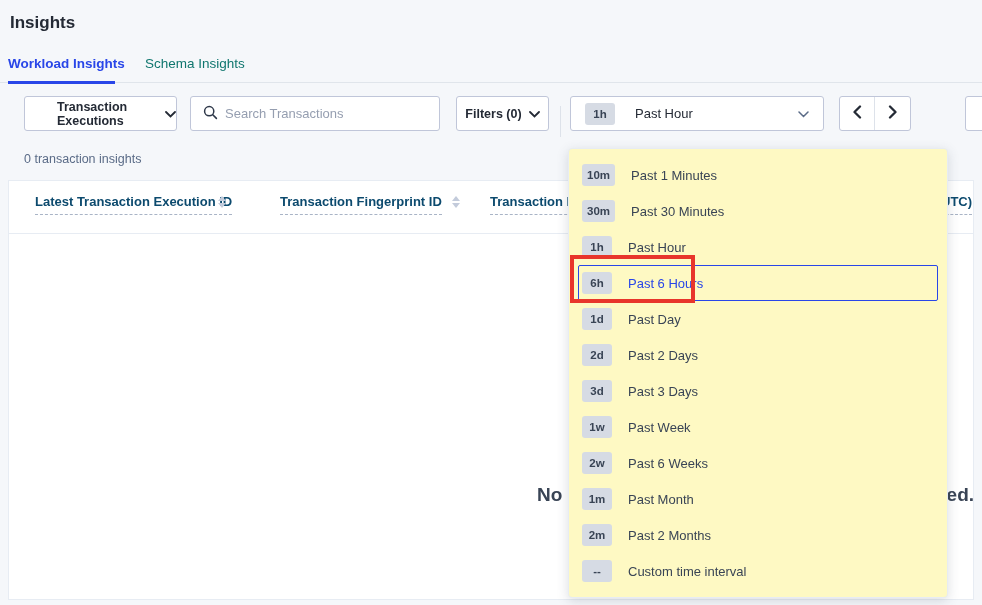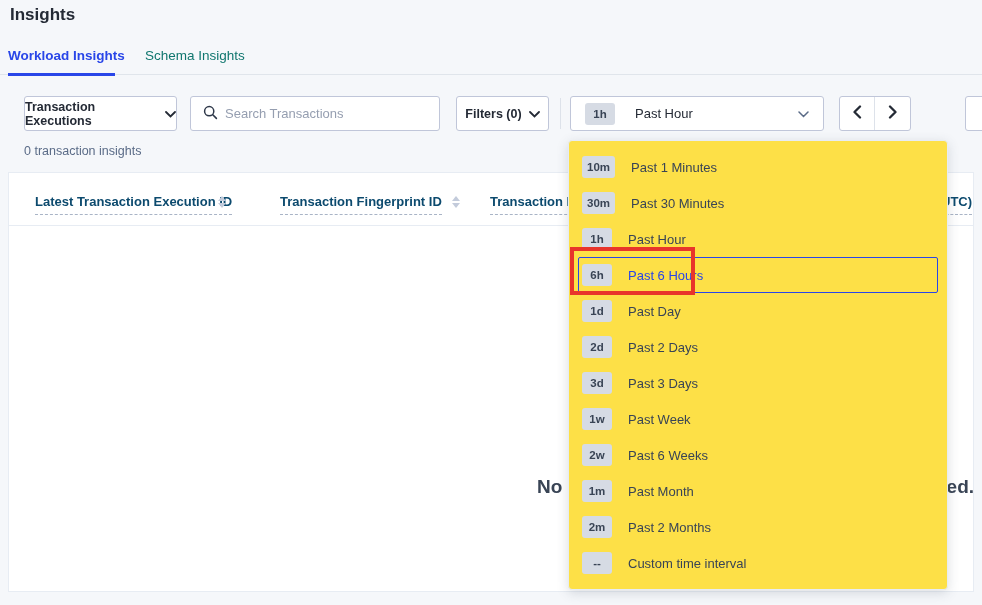--- a/index.html
+++ b/index.html
@@ -3,38 +3,38 @@
 <meta charset="utf-8">
 <style>
   * { margin:0; padding:0; box-sizing:border-box; }
   html,body { width:982px; height:605px; overflow:hidden; }
   body {
     position:relative;
     font-family:"Liberation Sans", sans-serif;
     background:#f5f7fa;
     color:#242a35;
   }
-  .abs { position:absolute; }
+  .abs { position:absolute;margin-top:8px; }
 
   
   .page-title { left:10px; top:5px; font-size:17px; font-weight:700; color:#242a35; }
   .tabbar-line { left:0; top:74px; width:982px; height:1px; background:#e0e5eb; }
   .tab { top:48px; font-size:13.5px; cursor:pointer; }
   .tab-active { left:8px; color:#2946e8; font-weight:700; }
   .tab-underline { left:8px; top:73px; width:107px; height:2.5px; background:#2946e8; }
   .tab-inactive { left:145px; color:#0f766e; font-weight:500; }
 
   
   .btn {
     position:absolute; top:96px; height:35px; background:#fff;
     border:1px solid #c0c6d9; border-radius:3px;
     display:flex; align-items:center; justify-content:center;
     font-size:12.5px; font-weight:700; color:#242a35; cursor:pointer; gap:7px;
   }
-  .type-select { left:24px; width:153px; }
+  .type-select { left:24px; width:153px;padding-left:32px; }
   .search-box {
     left:190px; width:250px; justify-content:flex-start; padding:0 12px; 
     font-weight:400; cursor:text;
   }
   .search-box input {
     border:none; outline:none; width:100%; font-size:13px;
     font-family:"Liberation Sans", sans-serif; color:#242a35; background:transparent;
   }
   .search-box input::placeholder { color:#959eb0; }
   .filters-btn { left:456px; width:93px; }
@@ -76,21 +76,21 @@
   .sort1 { left:218px; } .sort2 { left:452px; }
   .tri-up { width:0; height:0; border-left:4px solid transparent; border-right:4px solid transparent; border-bottom:5px solid #c3cbdb; }
   .tri-dn { width:0; height:0; border-left:4px solid transparent; border-right:4px solid transparent; border-top:5px solid #c3cbdb; }
 
   .empty-frag { top:476px; font-size:19px; font-weight:700; color:#394455; white-space:nowrap; }
   .frag-left { left:537px; } .frag-right { left:935px; }
 
   
   .dropdown {
     left:568px; top:140px; width:380px;
-    background:#fde047; border:1px solid #e7ecf3; border-radius:4px;
+    background:#fef9c3; border:1px solid #e7ecf3; border-radius:4px;
     box-shadow:0 3px 12px rgba(60,70,90,0.18);
     padding:8px 0; z-index:10;
   }
   .dd-item {
     height:36px; margin:0 9px; padding:0 3px; border:1px solid transparent; border-radius:2px;
     display:flex; align-items:center; cursor:pointer;
   }
   .dd-item .dd-label { margin-left:16px; font-size:13px; color:#394455; }
   .dd-item.focused { border-color:#2946e8; }
   .dd-item.focused .dd-label { color:#2946e8; }

